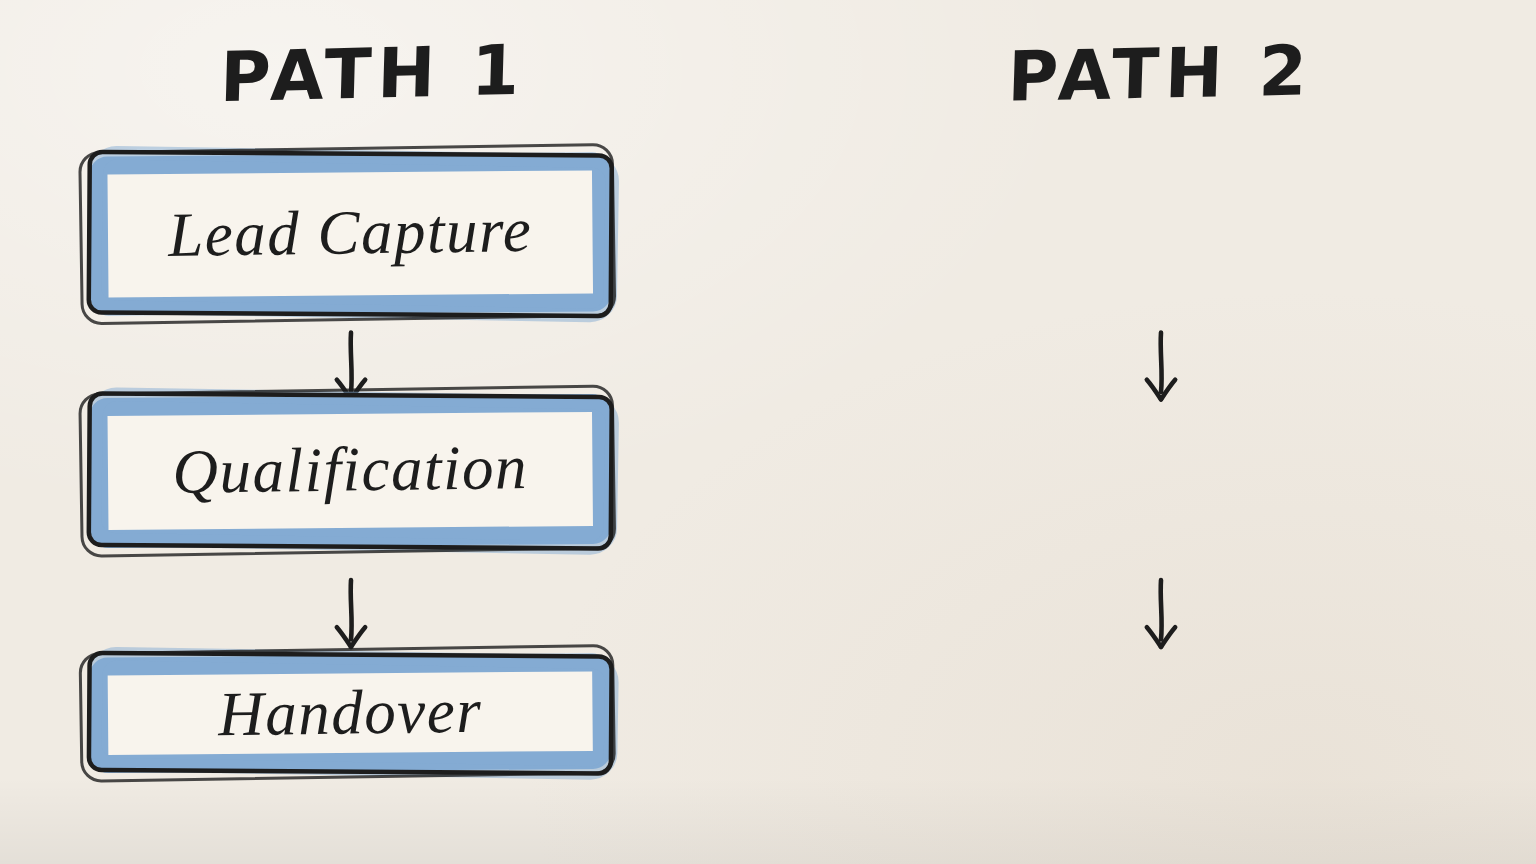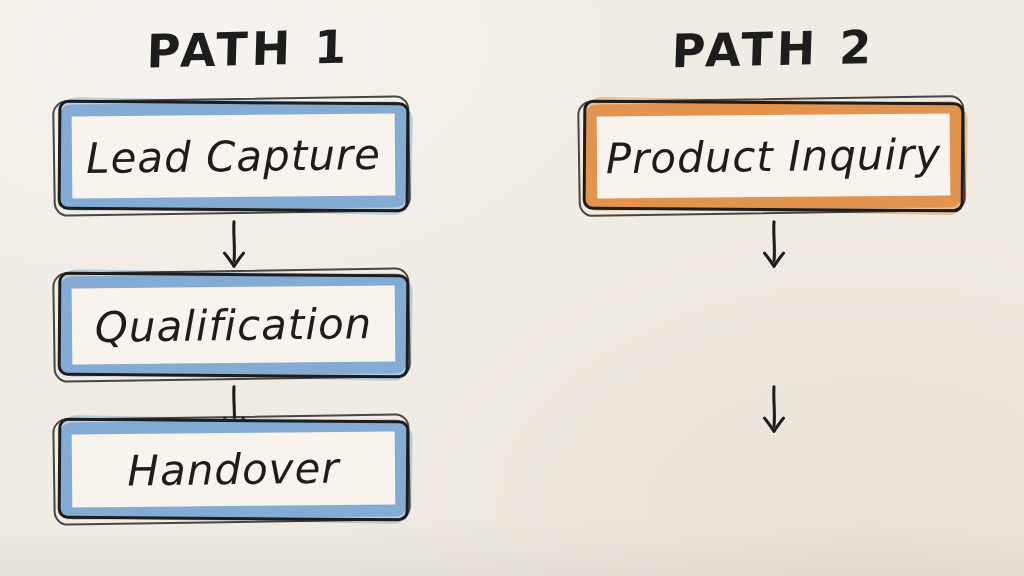--- a/index.html
+++ b/index.html
@@ -40,24 +40,25 @@
     letter-spacing: 4px;
     transform: rotate(-1.2deg) skewX(-3deg);
     color: var(--ink, #1d1d1d);
   }
   .col-1 .path-title { transform: translateX(15px) rotate(-1.4deg) skewX(-3deg); }
 
   .flow-box {
     position: absolute;
     left: 0;
     right: 0;
+    font-family: Liberation Serif, serif;
   }
   .box-1 { top: 100px; height: 112px; }
-  .box-2 { top: 272px; height: 106px; }
-  .box-3 { top: 418px; height: 103px; }
+  .box-2 { top: 261px; height: 106px; }
+  .box-3 { top: 434px; height: 83px; }
 
   
   .band {
     position: absolute;
     inset: 3px;
     border: 12px solid var(--band, #84abd3);
     border-radius: 12px;
     background: #f8f4ed;
     transform: rotate(-0.5deg);
   }
@@ -157,27 +158,20 @@
       <span class="band band--echo"></span>
       <span class="ink-line"></span>
       <span class="ink-line ink-line--echo"></span>
       <span class="box-label">Handover</span>
     </div>
   </section>
 
   <section class="column col-2">
     <h2 class="path-title">PATH 2</h2>
 
-    <div class="flow-box box-1" style="--band: #e2944f;">
-      <span class="band"></span>
-      <span class="band band--echo"></span>
-      <span class="ink-line"></span>
-      <span class="ink-line ink-line--echo"></span>
-      <span class="box-label">Product Inquiry</span>
-    </div>
 
     <svg class="arrow arrow-1" viewBox="0 0 30 60" aria-hidden="true">
       <path d="M15 3 C 14 18, 16.5 32, 15 47"></path>
       <path d="M4.5 38 C 8 42, 12 48, 15 52.5"></path>
       <path d="M25.5 38 C 22 42, 18 48, 15 52.5"></path>
     </svg>
 
 
     <svg class="arrow arrow-2" viewBox="0 0 30 60" aria-hidden="true">
       <path d="M15 3 C 14 18, 16.5 32, 15 47"></path>

